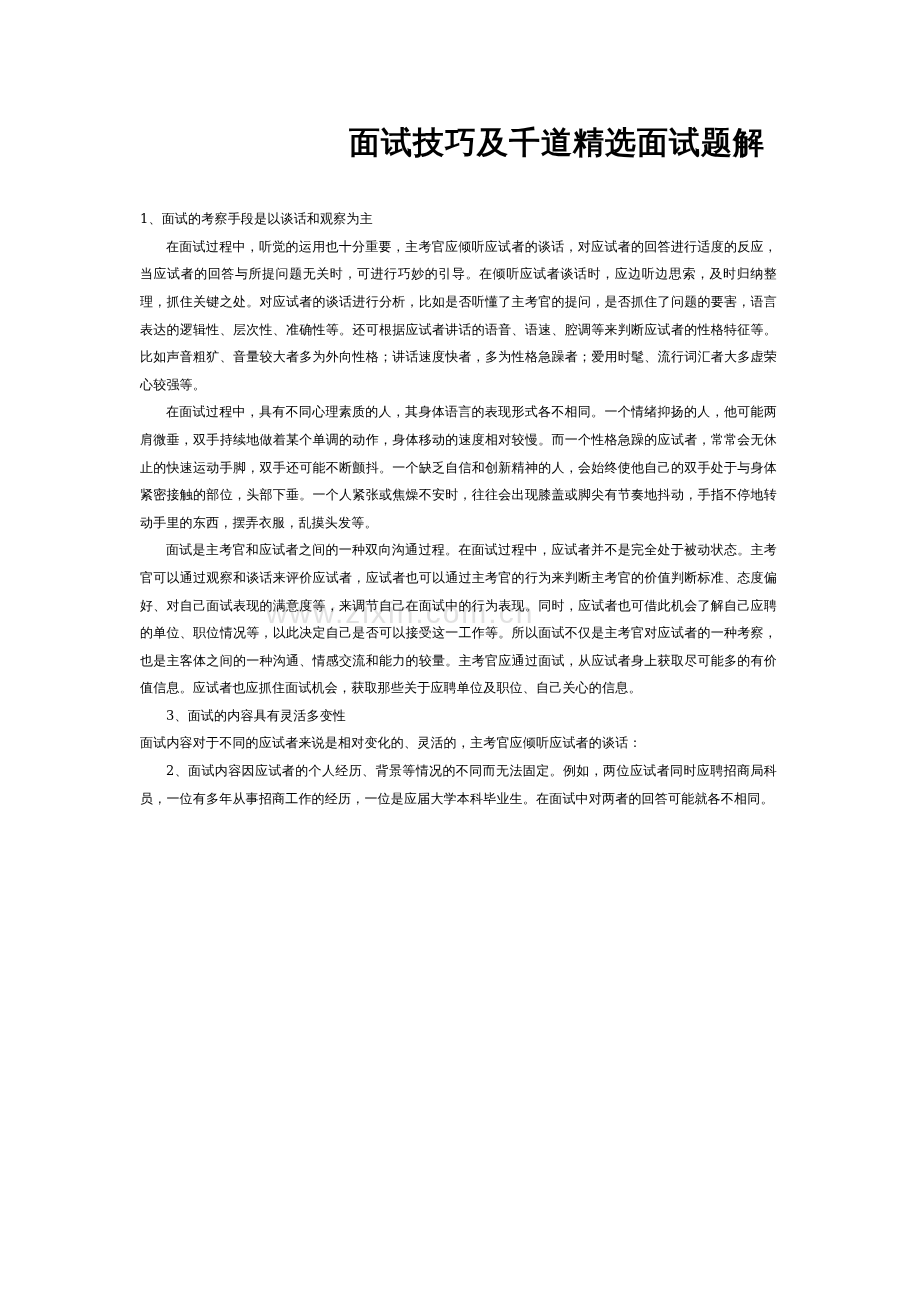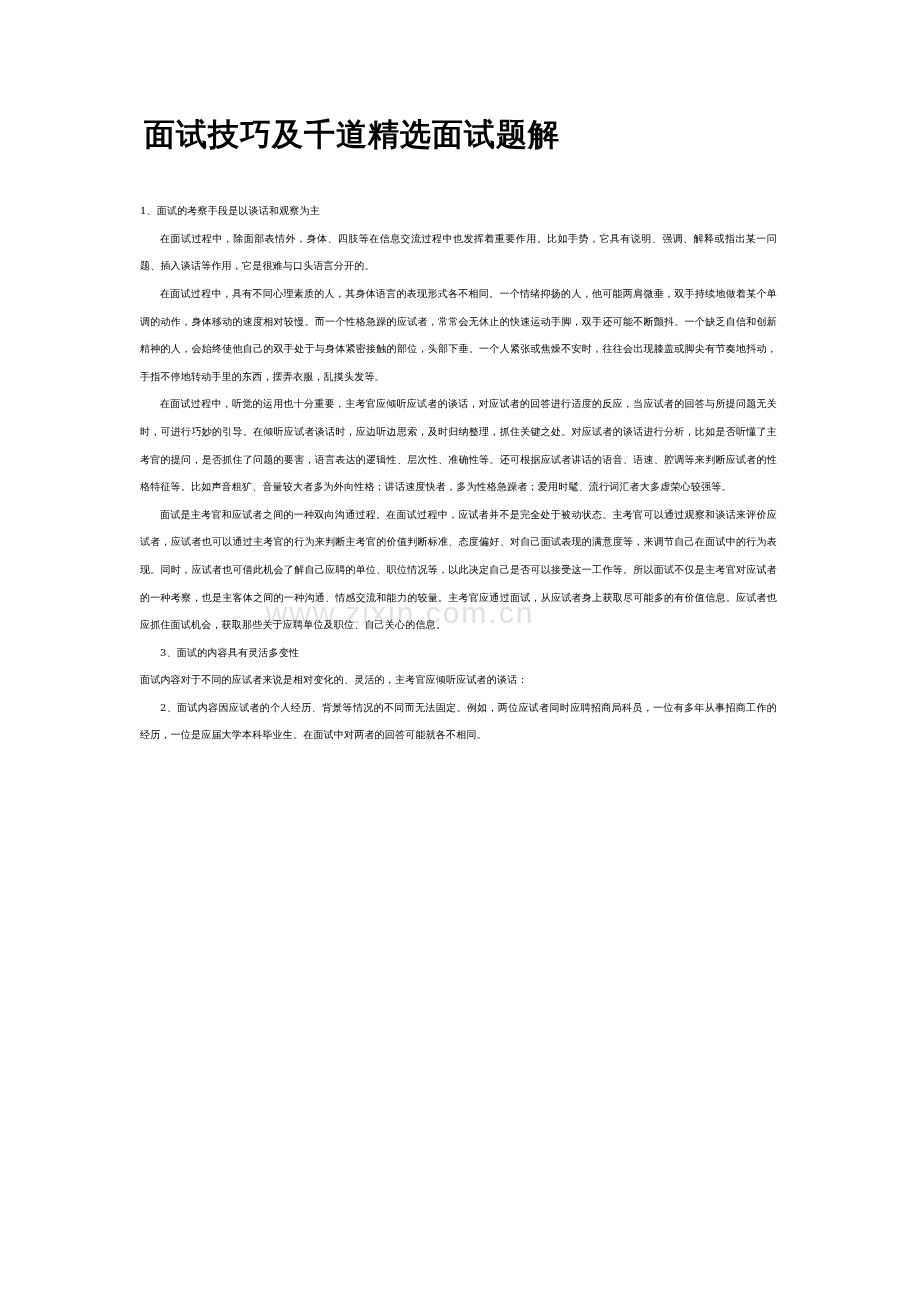--- a/index.html
+++ b/index.html
@@ -30,35 +30,35 @@
     pointer-events: none;
     z-index: 0;
     white-space: nowrap;
   }
   .content {
     position: relative;
     z-index: 1;
     padding: 0 143px 0 140px;
   }
   .doc-title {
-    margin: 4px;
+    margin: 12px;
     padding-top: 112px;
-    text-align: left;
+    text-align: right;
     font-family: "DejaVu Serif", "Liberation Serif", serif;
     font-weight: bold;
     font-size: 31px;
     letter-spacing: 1px;
     line-height: 1.2;
   }
   .body-block {
     margin-top: 44px;
   }
   p.para {
     margin: 0;
-    font-size: 10px;
+    font-size: 13px;
     line-height: 27.6px;
     text-align: justify;
     text-justify: inter-ideograph;
     letter-spacing: 0.2px;
   }
   p.indent {
     text-indent: 2em;
   }
   p.noindent {
     text-indent: 0;
@@ -69,23 +69,22 @@
 
 <div class="page">
 
   <div class="watermark">www.zixin.com.cn</div>
 
   <div class="content">
     <h1 class="doc-title">面试技巧及千道精选面试题解</h1>
 
     <div class="body-block">
       <p class="para noindent">1、面试的考察手段是以谈话和观察为主</p>
-      <p class="para indent">在面试过程中，除面部表情外，身体、四肢等在信息交流过程中也发挥着重要作用。比如手势，它具有说明、强调、解释或指出某一问题、插入谈话等作用，它是很难与口头语言分开的。</p>
+      <p class="para indent">在面试过程中，听觉的运用也十分重要，主考官应倾听应试者的谈话，对应试者的回答进行适度的反应，当应试者的回答与所提问题无关时，可进行巧妙的引导。在倾听应试者谈话时，应边听边思索，及时归纳整理，抓住关键之处。对应试者的谈话进行分析，比如是否听懂了主考官的提问，是否抓住了问题的要害，语言表达的逻辑性、层次性、准确性等。还可根据应试者讲话的语音、语速、腔调等来判断应试者的性格特征等。比如声音粗犷、音量较大者多为外向性格；讲话速度快者，多为性格急躁者；爱用时髦、流行词汇者大多虚荣心较强等。</p>
       <p class="para indent">在面试过程中，具有不同心理素质的人，其身体语言的表现形式各不相同。一个情绪抑扬的人，他可能两肩微垂，双手持续地做着某个单调的动作，身体移动的速度相对较慢。而一个性格急躁的应试者，常常会无休止的快速运动手脚，双手还可能不断颤抖。一个缺乏自信和创新精神的人，会始终使他自己的双手处于与身体紧密接触的部位，头部下垂。一个人紧张或焦燥不安时，往往会出现膝盖或脚尖有节奏地抖动，手指不停地转动手里的东西，摆弄衣服，乱摸头发等。</p>
-      <p class="para indent">在面试过程中，听觉的运用也十分重要，主考官应倾听应试者的谈话，对应试者的回答进行适度的反应，当应试者的回答与所提问题无关时，可进行巧妙的引导。在倾听应试者谈话时，应边听边思索，及时归纳整理，抓住关键之处。对应试者的谈话进行分析，比如是否听懂了主考官的提问，是否抓住了问题的要害，语言表达的逻辑性、层次性、准确性等。还可根据应试者讲话的语音、语速、腔调等来判断应试者的性格特征等。比如声音粗犷、音量较大者多为外向性格；讲话速度快者，多为性格急躁者；爱用时髦、流行词汇者大多虚荣心较强等。</p>
       <p class="para indent">面试是主考官和应试者之间的一种双向沟通过程。在面试过程中，应试者并不是完全处于被动状态。主考官可以通过观察和谈话来评价应试者，应试者也可以通过主考官的行为来判断主考官的价值判断标准、态度偏好、对自己面试表现的满意度等，来调节自己在面试中的行为表现。同时，应试者也可借此机会了解自己应聘的单位、职位情况等，以此决定自己是否可以接受这一工作等。所以面试不仅是主考官对应试者的一种考察，也是主客体之间的一种沟通、情感交流和能力的较量。主考官应通过面试，从应试者身上获取尽可能多的有价值信息。应试者也应抓住面试机会，获取那些关于应聘单位及职位、自己关心的信息。</p>
       <p class="para indent">3、面试的内容具有灵活多变性</p>
       <p class="para noindent">面试内容对于不同的应试者来说是相对变化的、灵活的，主考官应倾听应试者的谈话：</p>
       <p class="para indent">2、面试内容因应试者的个人经历、背景等情况的不同而无法固定。例如，两位应试者同时应聘招商局科员，一位有多年从事招商工作的经历，一位是应届大学本科毕业生。在面试中对两者的回答可能就各不相同。</p>
     </div>
   </div>
 
 </div>
 
 </body></html>

